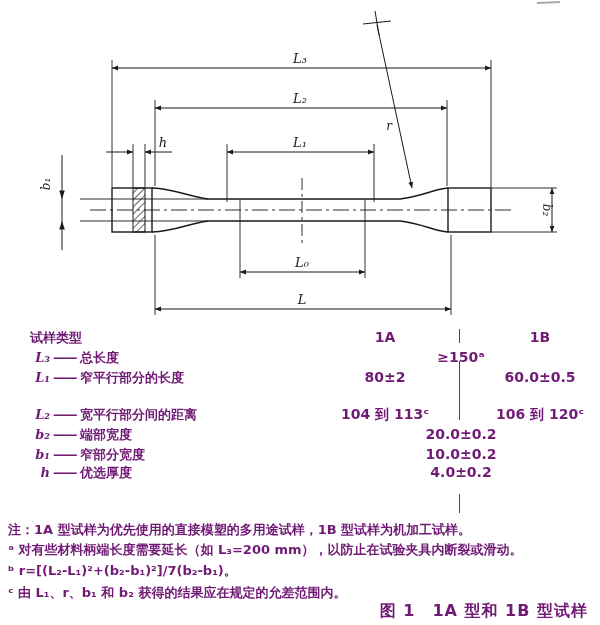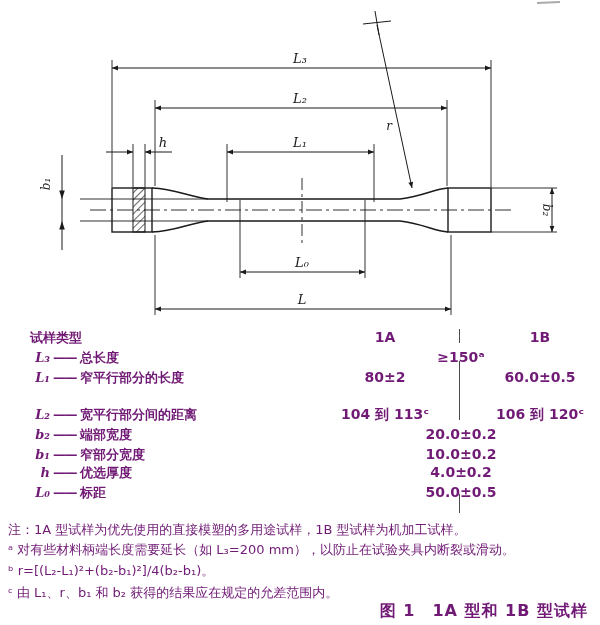--- a/index.html
+++ b/index.html
@@ -11,21 +11,21 @@
 
   .trow{position:absolute;left:28px;width:572px;height:19px;white-space:nowrap;font-size:13px;font-weight:bold;}
   .sym{display:inline-block;width:22px;text-align:right;font-style:italic;
        font-family:"DejaVu Serif",serif;}
   .dash{margin:0 4px 0 3px;letter-spacing:-1.5px;}
   .val{position:absolute;top:0;transform:translateX(-50%);font-size:14px;}
   .v1a{left:357px;}
   .vmid{left:433px;}
   .v1b{left:512px;}
   .divseg{position:absolute;left:459px;width:1px;background:#4a4a4a;}
-  .note{position:absolute;left:8px;font-size:13px;white-space:nowrap;}
+  .note{position:absolute;left:8px;font-size:13px;white-space:nowrap;font-weight:bold;}
   .caption{position:absolute;left:0;width:588px;text-align:right;
            font-weight:bold;font-size:16px;letter-spacing:1px;}
 </style>
 </head>
 <body>
 
 <div class="page">
 
   <svg class="diagram-svg" width="600" height="325" viewBox="0 0 600 325">
     <defs>
@@ -154,30 +154,26 @@
   <div class="trow" style="top:446px">
     <span class="sym">b₁</span><span class="dash">——</span><span class="desc">窄部分宽度</span>
     <span class="val vmid">10.0±0.2</span>
   </div>
 
   <div class="trow" style="top:464px">
     <span class="sym">h</span><span class="dash">——</span><span class="desc">优选厚度</span>
     <span class="val vmid">4.0±0.2</span>
   </div>
 
-  <div class="trow" style="top:484px">
-    <span class="sym">L₀</span><span class="dash">——</span><span class="desc">标距</span>
-    <span class="val vmid">50.0±0.5</span>
-  </div>
 
 
   <div class="divseg" style="top:329px;height:14px"></div>
   <div class="divseg" style="top:361px;height:59px"></div>
   <div class="divseg" style="top:494px;height:19px"></div>
 
   <div class="note" style="top:521px">注：1A 型试样为优先使用的直接模塑的多用途试样，1B 型试样为机加工试样。</div>
   <div class="note" style="top:541px">ᵃ 对有些材料柄端长度需要延长（如 L₃=200 mm），以防止在试验夹具内断裂或滑动。</div>
-  <div class="note" style="top:562px">ᵇ r=[(L₂-L₁)²+(b₂-b₁)²]/4(b₂-b₁)。</div>
+  <div class="note" style="top:562px">ᵇ r=[(L₂-L₁)²+(b₂-b₁)²]/7(b₂-b₁)。</div>
   <div class="note" style="top:584px">ᶜ 由 L₁、r、b₁ 和 b₂ 获得的结果应在规定的允差范围内。</div>
 
   <div class="caption" style="top:601px">图 1　1A 型和 1B 型试样</div>
 
 </div>
 
 </body></html>

